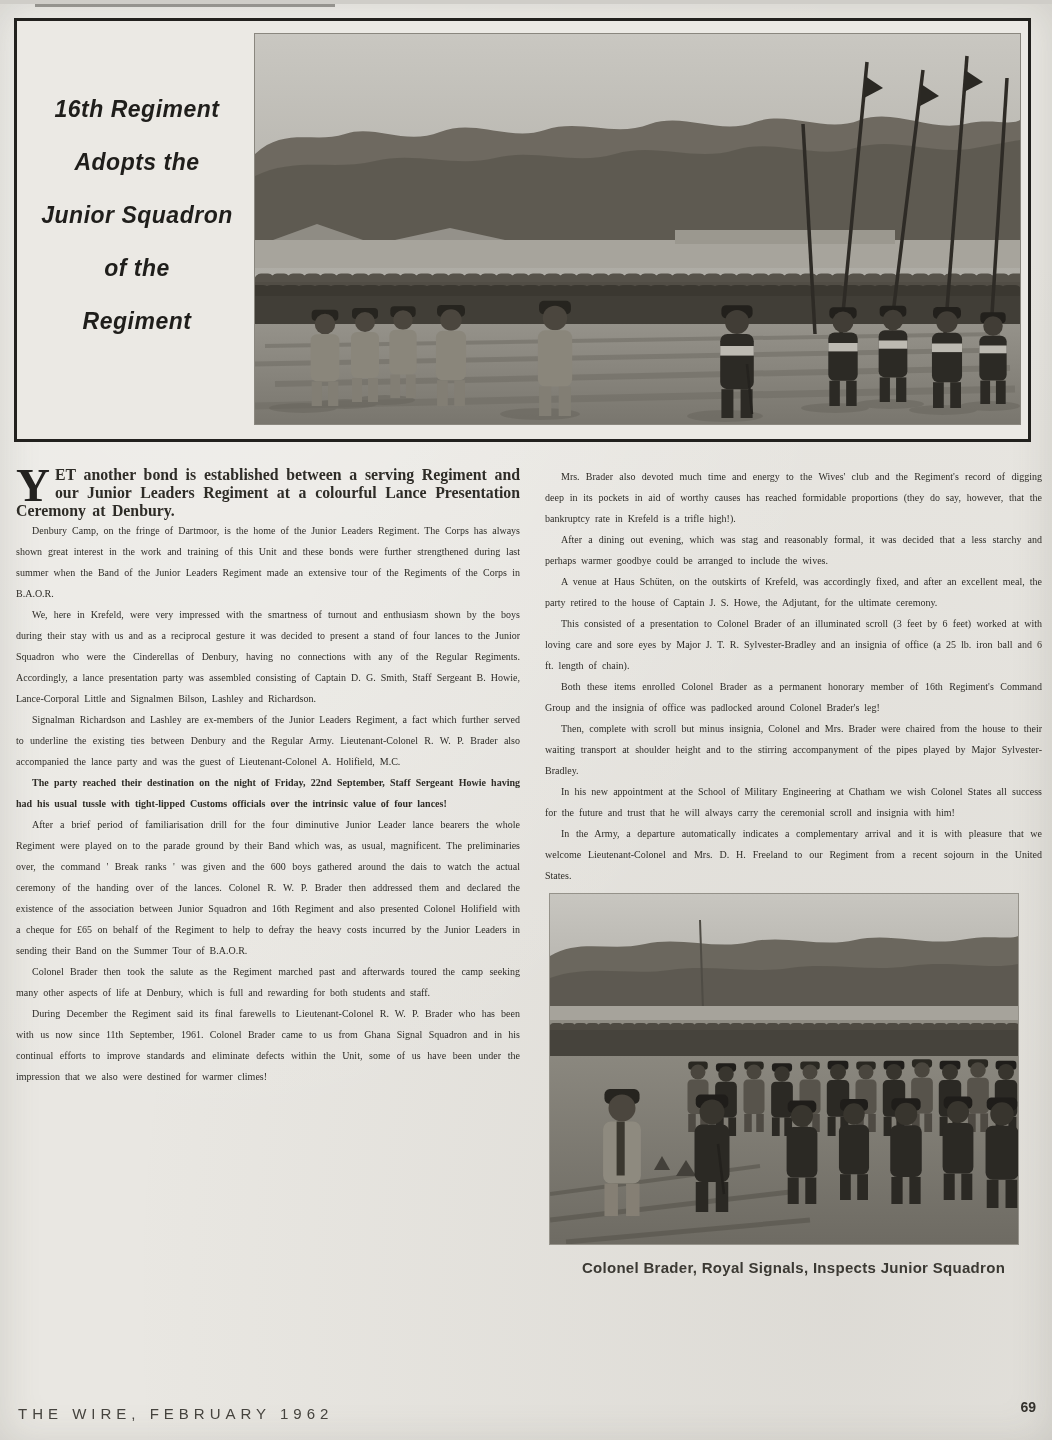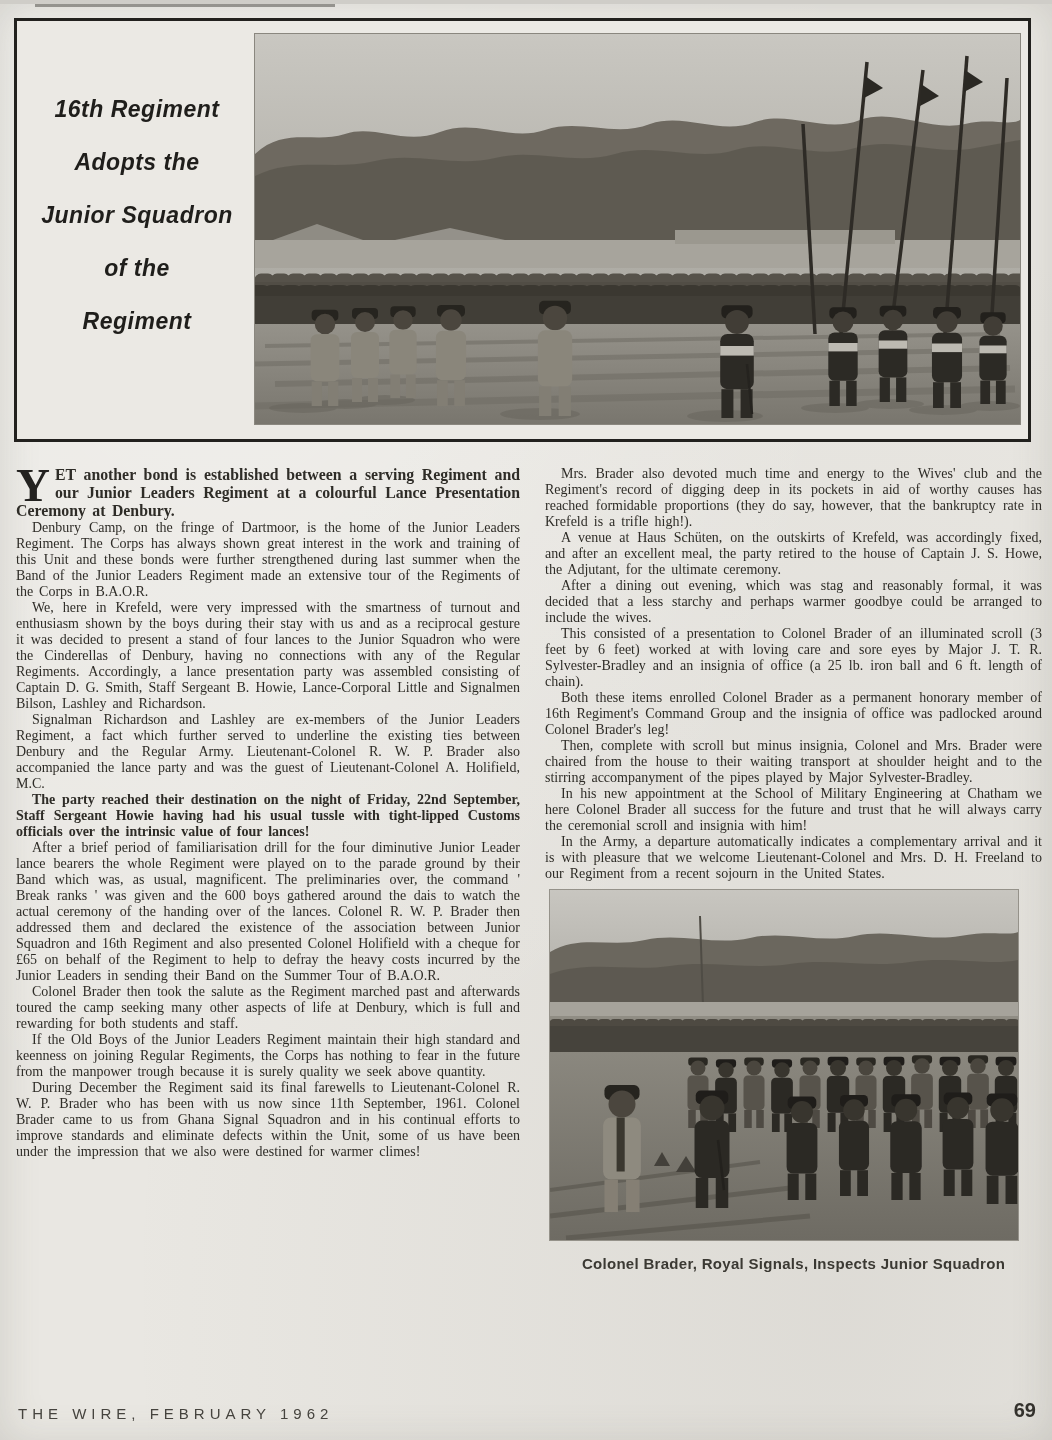--- a/index.html
+++ b/index.html
@@ -43,21 +43,21 @@
   .photo svg{display:block;width:100%;height:100%;}
 
   
   .col{position:absolute;top:462px;}
   .col-left{left:16px;width:504px;}
   .col-right{left:545px;width:497px;}
   .para{
     margin:0;
     text-indent:16px;
     text-align:justify;
-    font-size:14px;line-height:16px;
+    font-size:10px;line-height:21px;
     word-spacing:2.5px;
   }
   .para.bold{font-weight:bold;}
   .para.lead{
     text-indent:0;
     font-weight:bold;
     font-size:15.8px;line-height:18px;
   }
   .dropcap{
     float:left;
@@ -84,21 +84,21 @@
   
   .footer-journal{
     position:absolute;left:18px;top:1401px;
     font-family:"Liberation Sans", sans-serif;
     font-size:15px;letter-spacing:5px;
     color:#45433e;
   }
   .footer-page{
     position:absolute;right:16px;top:1395px;
     font-family:"Liberation Sans", sans-serif;
-    font-weight:bold;font-size:20px;color:#33312c;
+    font-weight:bold;font-size:14px;color:#33312c;
   }
 </style>
 </head>
 <body>
 
 <div class="page">
   <div class="scan-edge"></div>
 
   <div class="top-box">
     <div class="title-block">
@@ -210,34 +210,33 @@
 
   <div class="col col-left">
     <p class="para lead"><span class="dropcap">Y</span><span>ET another bond is established between a serving Regiment and our Junior Leaders Regiment at a colourful Lance Presentation Ceremony at Denbury.</span></p>
     <div>
         <p class="para">Denbury Camp, on the fringe of Dartmoor, is the home of the Junior Leaders Regiment.  The Corps has always shown great interest in the work and training of this Unit and these bonds were further strengthened during last summer when the Band of the Junior Leaders Regiment made an extensive tour of the Regiments of the Corps in B.A.O.R.</p>
         <p class="para">We, here in Krefeld, were very impressed with the smartness of turnout and enthusiasm shown by the boys during their stay with us and as a reciprocal gesture it was decided to present a stand of four lances to the Junior Squadron who were the Cinderellas of Denbury, having no connections with any of the Regular Regiments.  Accordingly, a lance presentation party was assembled consisting of Captain D. G. Smith, Staff Sergeant B. Howie, Lance-Corporal Little and Signalmen Bilson, Lashley and Richardson.</p>
         <p class="para">Signalman Richardson and Lashley are ex-members of the Junior Leaders Regiment, a fact which further served to underline the existing ties between Denbury and the Regular Army.  Lieutenant-Colonel R. W. P. Brader also accompanied the lance party and was the guest of Lieutenant-Colonel A. Holifield, M.C.</p>
         <p class="para bold">The party reached their destination on the night of Friday, 22nd September, Staff Sergeant Howie having had his usual tussle with tight-lipped Customs officials over the intrinsic value of four lances!</p>
         <p class="para">After a brief period of familiarisation drill for the four diminutive Junior Leader lance bearers the whole Regiment were played on to the parade ground by their Band which was, as usual, magnificent.  The preliminaries over, the command ' Break ranks ' was given and the 600 boys gathered around the dais to watch the actual ceremony of the handing over of the lances.  Colonel R. W. P. Brader then addressed them and declared the existence of the association between Junior Squadron and 16th Regiment and also presented Colonel Holifield with a cheque for £65 on behalf of the Regiment to help to defray the heavy costs incurred by the Junior Leaders in sending their Band on the Summer Tour of B.A.O.R.</p>
         <p class="para">Colonel Brader then took the salute as the Regiment marched past and afterwards toured the camp seeking many other aspects of life at Denbury, which is full and rewarding for both students and staff.</p>
-        <p class="para">If the Old Boys of the Junior Leaders Regiment maintain their high standard and keenness on joining Regular Regiments, the Corps has nothing to fear in the future from the manpower trough because it is surely quality we seek above quantity.</p>
         <p class="para">During December the Regiment said its final farewells to Lieutenant-Colonel R. W. P. Brader who has been with us now since 11th September, 1961.  Colonel Brader came to us from Ghana Signal Squadron and in his continual efforts to improve standards and eliminate defects within the Unit, some of us have been under the impression that we also were destined for warmer climes!</p>
       </div>
   </div>
 
   <div class="col col-right">
     <div>
         <p class="para">Mrs. Brader also devoted much time and energy to the Wives' club and the Regiment's record of digging deep in its pockets in aid of worthy causes has reached formidable proportions (they do say, however, that the bankruptcy rate in Krefeld is a trifle high!).</p>
+        <p class="para">After a dining out evening, which was stag and reasonably formal, it was decided that a less starchy and perhaps warmer goodbye could be arranged to include the wives.</p>
         <p class="para">A venue at Haus Schüten, on the outskirts of Krefeld, was accordingly fixed, and after an excellent meal, the party retired to the house of Captain J. S. Howe, the Adjutant, for the ultimate ceremony.</p>
-        <p class="para">After a dining out evening, which was stag and reasonably formal, it was decided that a less starchy and perhaps warmer goodbye could be arranged to include the wives.</p>
         <p class="para">This consisted of a presentation to Colonel Brader of an illuminated scroll (3 feet by 6 feet) worked at with loving care and sore eyes by Major J. T. R. Sylvester-Bradley and an insignia of office (a 25 lb. iron ball and 6 ft. length of chain).</p>
         <p class="para">Both these items enrolled Colonel Brader as a permanent honorary member of 16th Regiment's Command Group and the insignia of office was padlocked around Colonel Brader's leg!</p>
         <p class="para">Then, complete with scroll but minus insignia, Colonel and Mrs. Brader were chaired from the house to their waiting transport at shoulder height and to the stirring accompanyment of the pipes played by Major Sylvester-Bradley.</p>
-        <p class="para">In his new appointment at the School of Military Engineering at Chatham we here Colonel Brader all success for the future and trust that he will always carry the ceremonial scroll and insignia with him!</p>
+        <p class="para">In his new appointment at the School of Military Engineering at Chatham we wish Colonel States all success for the future and trust that he will always carry the ceremonial scroll and insignia with him!</p>
         <p class="para">In the Army, a departure automatically indicates a complementary arrival and it is with pleasure that we welcome Lieutenant-Colonel and Mrs. D. H. Freeland to our Regiment from a recent sojourn in the United States.</p>
       </div>
 
     <div class="photo photo-bottom">
       <svg viewBox="0 0 468 350" preserveAspectRatio="none">
         <defs>
           <linearGradient id="bg-sky" x1="0" y1="0" x2="0" y2="1">
             <stop offset="0" stop-color="#c8c6c0"></stop>
               <stop offset="1" stop-color="#b2b0aa"></stop>
           </linearGradient>

